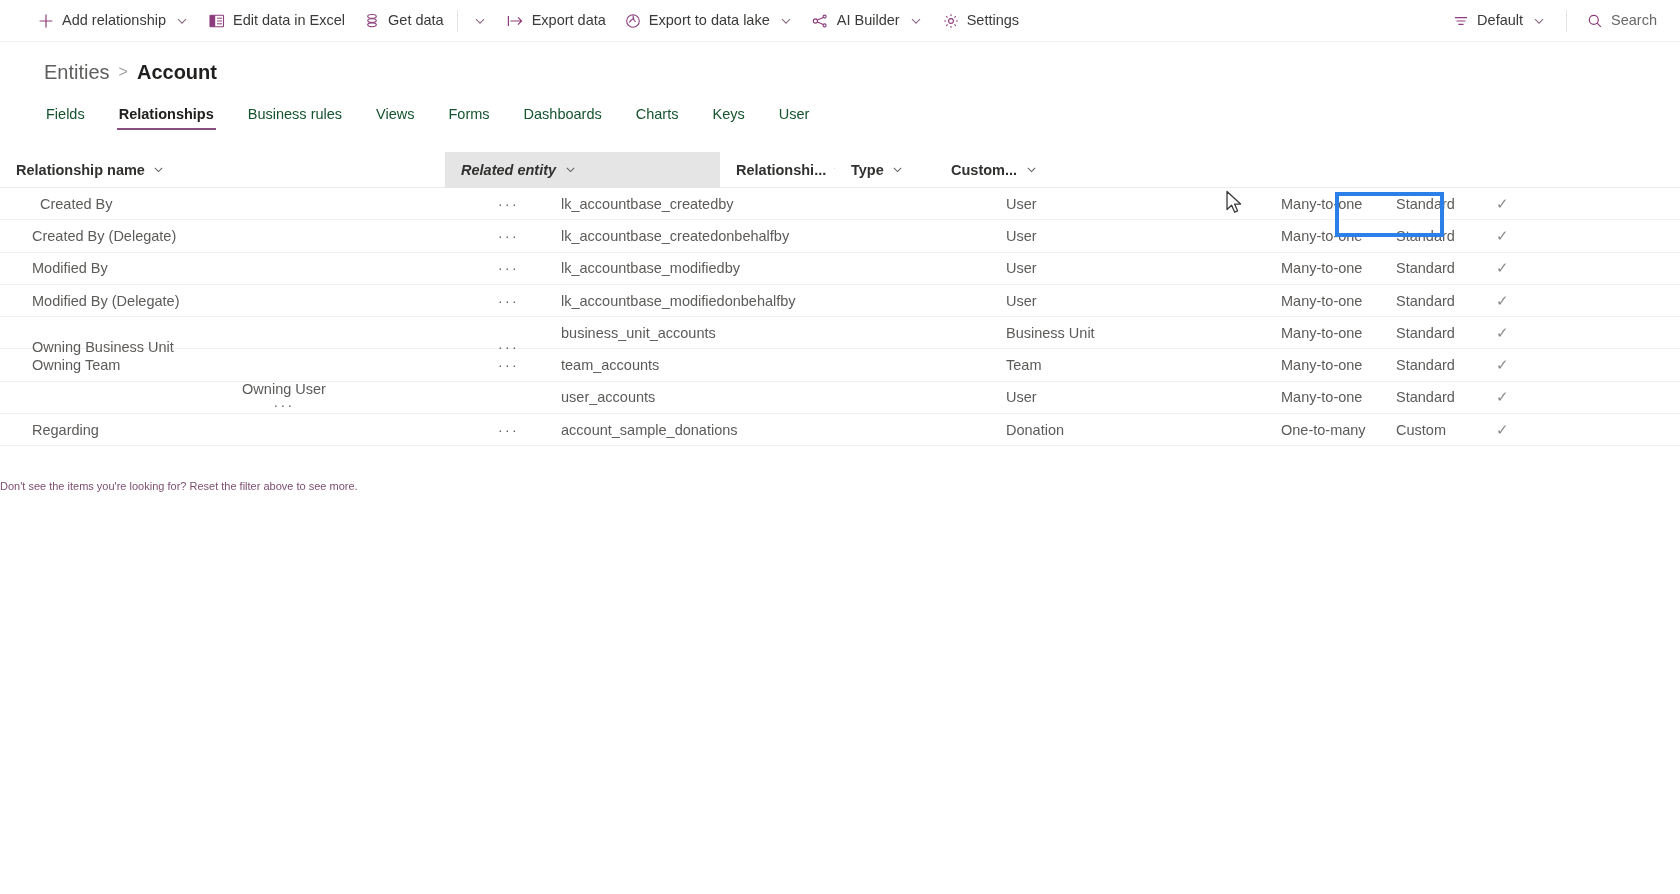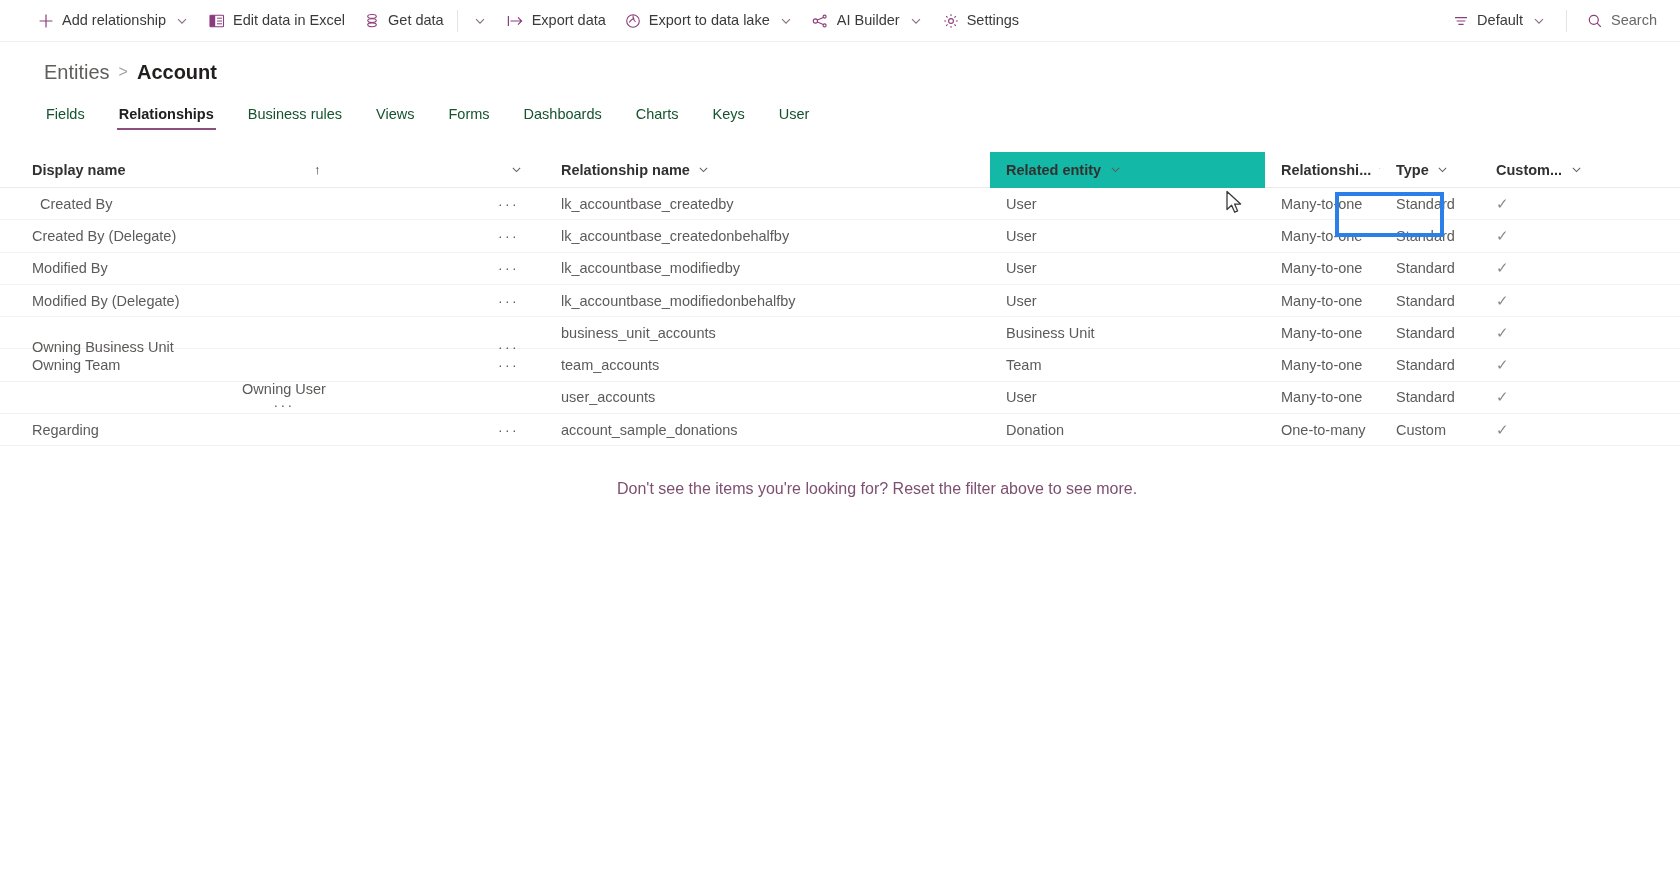--- a/index.html
+++ b/index.html
@@ -85,21 +85,21 @@
     font-weight: 600;
   }
   .gh {
     display:flex; align-items:center;
     height:36px;
     padding-left: 16px;
     cursor: pointer;
     white-space: nowrap;
     overflow: hidden;
   }
-  .gh.hovered { background:#14b8a6; }
+  .gh.hovered { background:#e5e5e5;font-style:italic; }
   .gh .sort { margin-left:7px; color:#323130; font-size:13px; }
   .gh .hchev {
     margin-left: 7px; width: 14px; height:14px;
     display:inline-flex; align-items:center; justify-content:center;
     color:#605e5c;
   }
   .row {
     display:flex; align-items:center;
     height: 32.3px;
     border-bottom: 1px solid #f3f2f1;
@@ -128,22 +128,21 @@
     left: 1335px; top: 192px;
     width: 109px; height: 45px;
     border: 4px solid #2b7fe8;
     background: transparent;
     pointer-events: none;
     z-index: 30;
   }
 
   .footer-msg {
     margin-top: 34px;
-    padding-left: 617px;
-    font-size: 16px;
+    font-size: 11px;
     color: #7d4f70;
     cursor: pointer;
   }
 
   .cursor { position:absolute; left:1225px; top:190px; z-index:40; pointer-events:none; }
 </style>
 </head>
 <body>
 
 <div class="app">
@@ -291,29 +290,20 @@
     <div class="tab">Forms</div>
     <div class="tab">Dashboards</div>
     <div class="tab">Charts</div>
     <div class="tab">Keys</div>
     <div class="tab">User</div>
   </div>
 
   <div class="grid">
 
     <div class="ghead">
-      <div class="gh c-name" style="padding-left:32px">
-        <span>Display name</span>
-        <span class="sort">↑</span>
-        <span class="hchev">
-          <svg width="11" height="11" viewBox="0 0 12 12">
-              <path d="M2 4.2L6 8.2l4-4" stroke="currentColor" stroke-width="1.1" fill="none"></path>
-            </svg>
-        </span>
-      </div>
       <div class="gh c-relnm">
         <span>Relationship name</span>
         <span class="hchev">
           <svg width="11" height="11" viewBox="0 0 12 12">
               <path d="M2 4.2L6 8.2l4-4" stroke="currentColor" stroke-width="1.1" fill="none"></path>
             </svg>
         </span>
       </div>
       <div class="gh c-rel-ent hovered">
         <span>Related entity</span>

